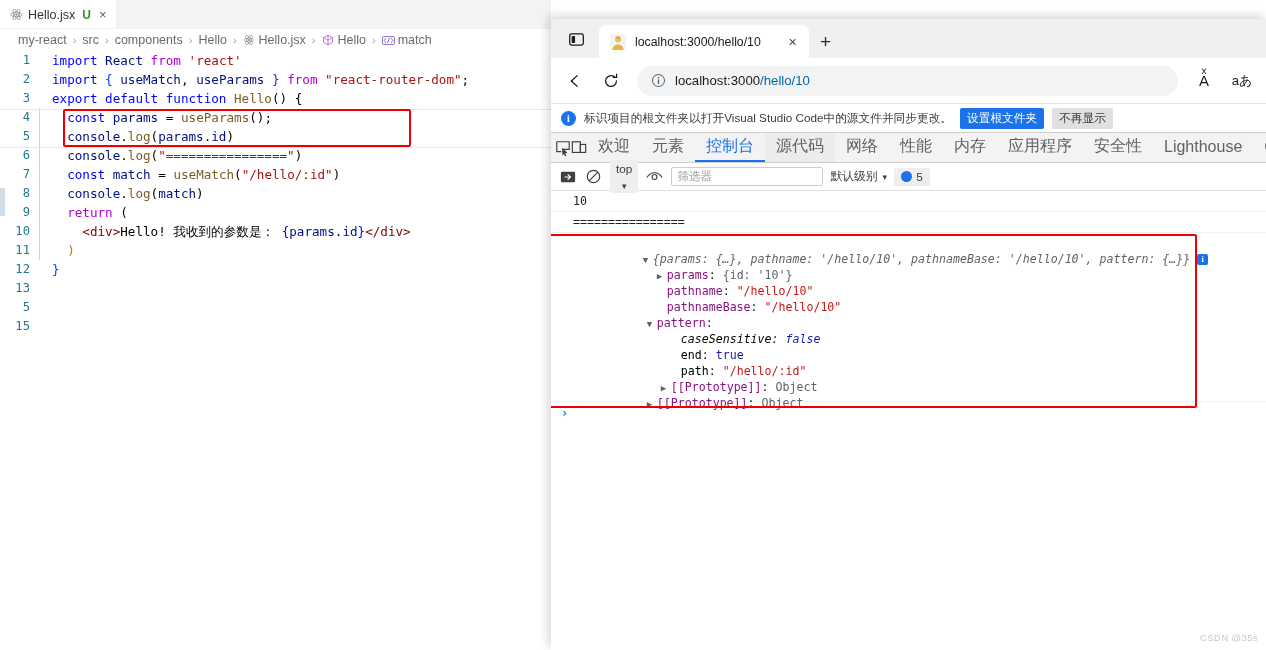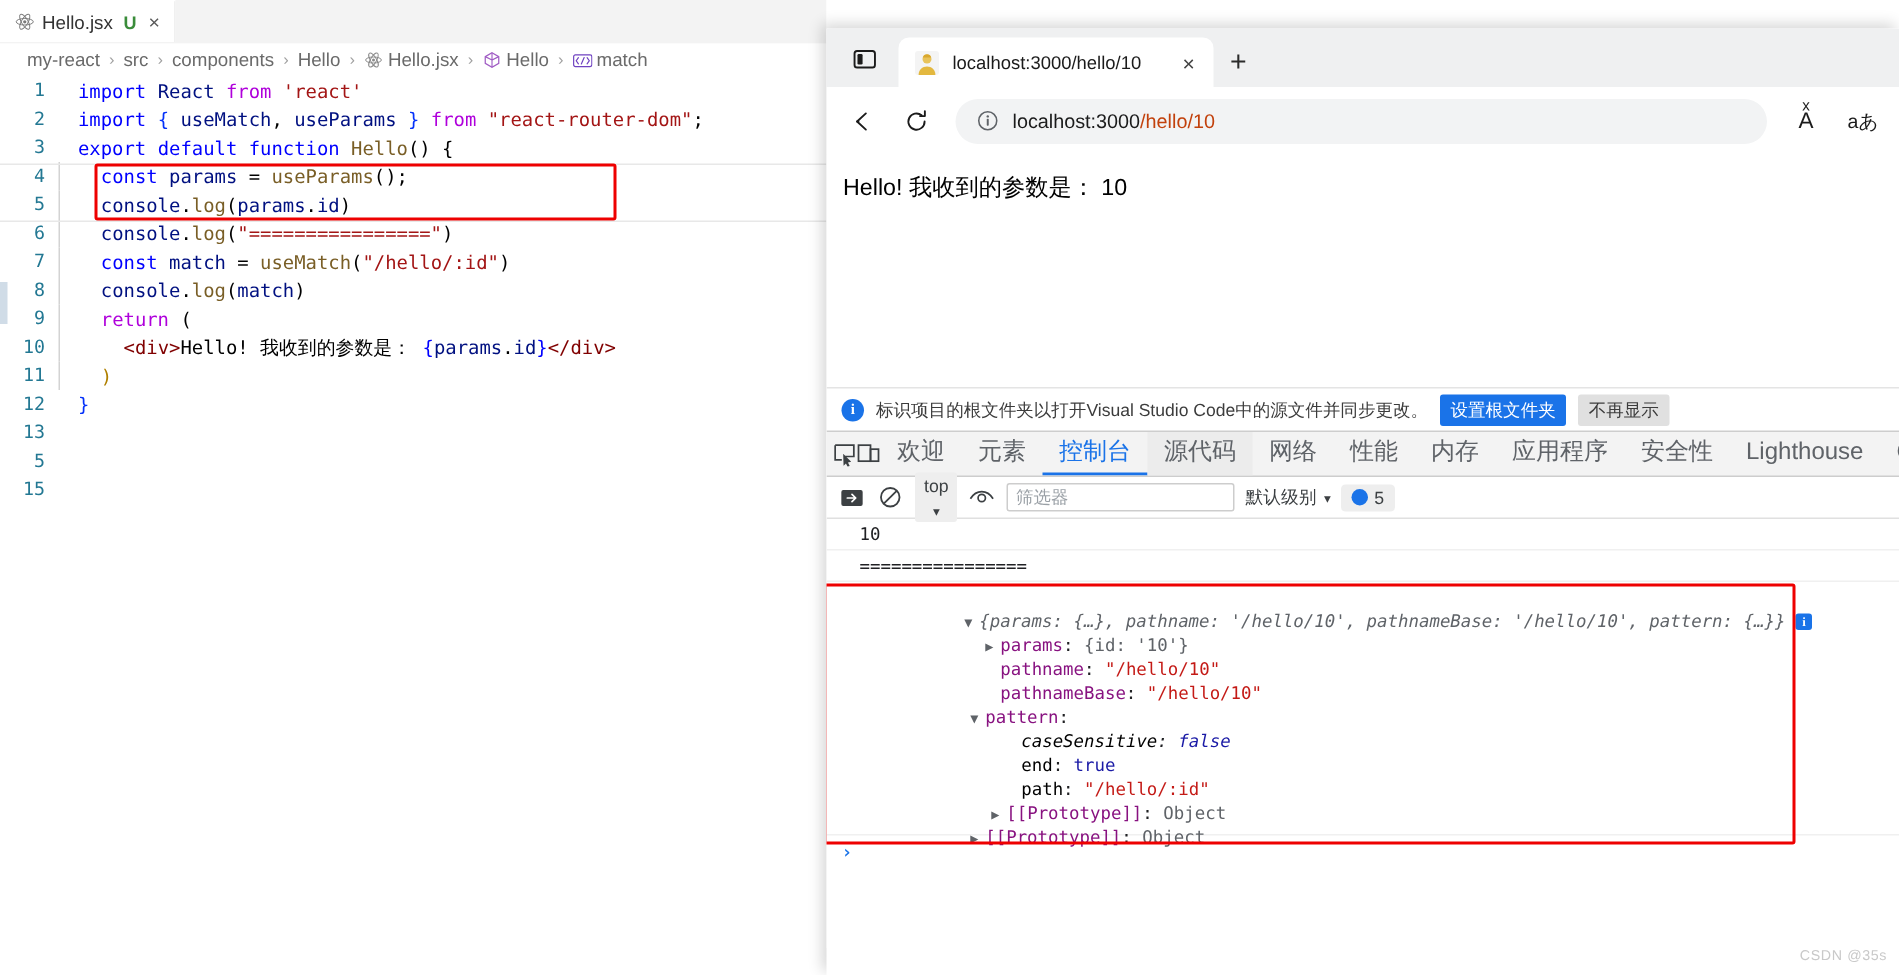--- a/index.html
+++ b/index.html
@@ -117,21 +117,21 @@
   .tb-btn {
     width:32px;height:32px;border-radius:4px;
     display:flex;align-items:center;justify-content:center;color:#1b1b1b;
   }
   .omnibox {
     flex:1; height:30px; background:#f2f3f4; border-radius:15px;
     display:flex; align-items:center; gap:9px; padding:0 14px;
     font-size:13.2px; color:#444; margin:0 6px;
   }
   .omni-host { color:#1b1b1b; }
-  .omni-path { color:#c2410c; }
+  .omni-path { color:#0369a1; }
   .tb-right { display:flex; align-items:center; gap:6px; }
 
   .br-page {
     height:155px; background:#ffffff; padding:12px 0 0 11px;
   }
   .page-text {
     font-size:15.5px; color:#000000;
     font-family:"Liberation Sans", sans-serif;
   }
 
@@ -418,23 +418,20 @@
       <span>
         <span class="omni-host">localhost:3000</span><span class="omni-path">/hello/10</span>
       </span>
     </div>
     <div class="tb-right">
       <div class="tb-btn" style="font-size:15px;color:#1b1b1b;">Aͯ</div>
       <div class="tb-btn" style="font-size:13px;color:#1b1b1b;">aあ</div>
     </div>
   </div>
 
-  <div class="br-page">
-    <div class="page-text">Hello! 我收到的参数是：  10</div>
-  </div>
 
   <div class="infobar">
     <span class="info-ico">i</span>
     <span>标识项目的根文件夹以打开Visual Studio Code中的源文件并同步更改。</span>
     <span class="btn-primary">设置根文件夹</span>
     <span class="btn-secondary">不再显示</span>
   </div>
 
   <div class="dt">
 

